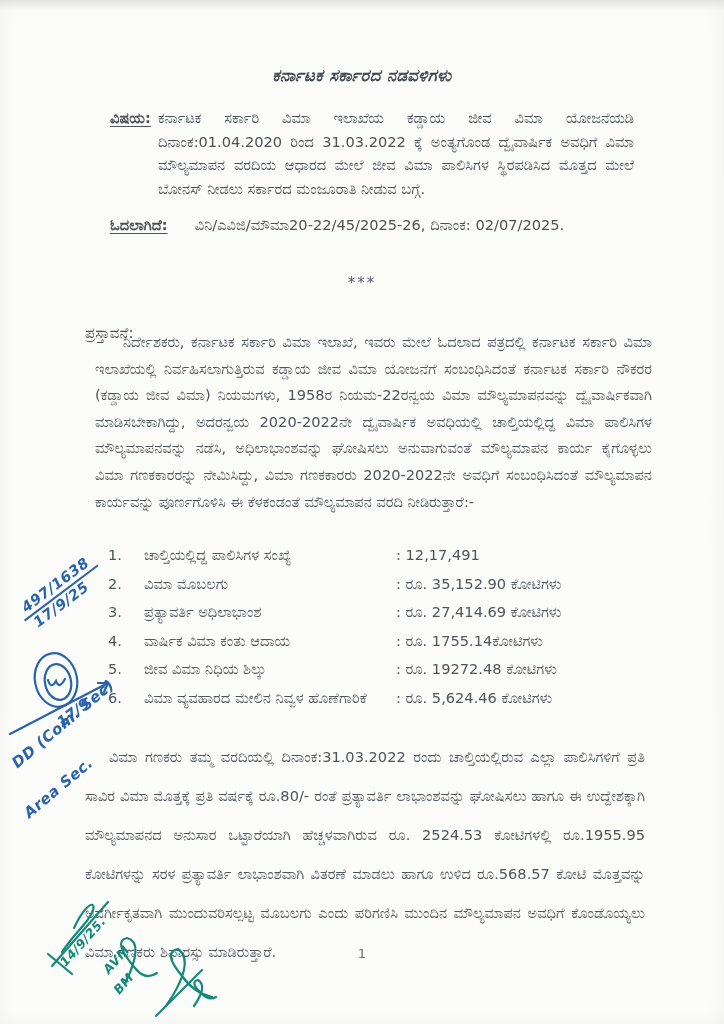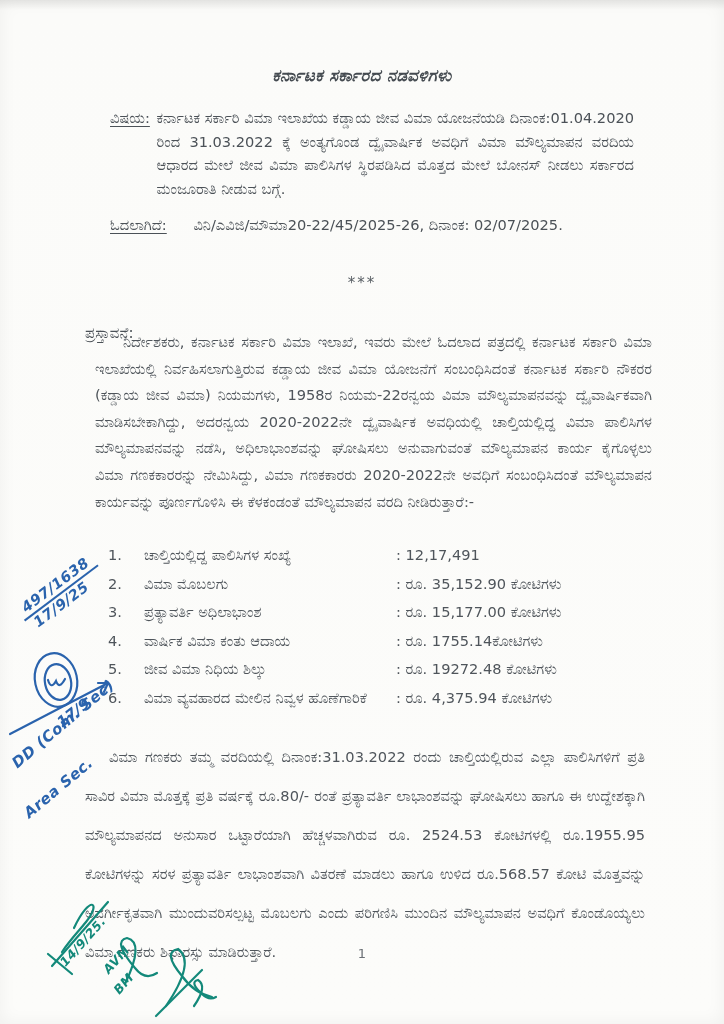--- a/index.html
+++ b/index.html
@@ -17,21 +17,21 @@
     color: #4b5157;
   }
   .doc-title {
     position: absolute; top: 66px; left: 0; width: 100%;
     text-align: center; font-size: 16.5px; font-weight: 600;
     letter-spacing: 0.4px; color: #454b51; font-style: italic;
   }
   .labelled-block { position: absolute; display: flex; font-size: 14.6px; line-height: 23.5px; }
   .subject-block { top: 106px; left: 110px; width: 524px; }
   .read-block    { top: 213px; left: 110px; width: 524px; }
-  .block-label { flex: 0 0 auto; white-space: nowrap; }
+  .block-label { flex: 0 0 auto; white-space: nowrap; font-weight: bold; }
   .block-label .u { text-decoration: underline; text-underline-offset: 3px; }
   .block-text { flex: 1 1 auto; text-align: justify; padding-left: 2px; }
   .read-line2 { text-align: left; padding-left: 20px; }
   .separator {
     position: absolute; top: 274px; left: 0; width: 100%;
     text-align: center; font-size: 15px; letter-spacing: 2px; color: #5a6066;
   }
   .preface-label {
     position: absolute; top: 299px; left: 85px; font-size: 15px;
     text-underline-offset: 3px; color: #4b5157; margin-top: 25px;
@@ -103,36 +103,36 @@
       <span class="val">: 12,17,491</span>
     </div>
     <div class="valuation-row">
       <span>2.</span>
       <span>ವಿಮಾ ಮೊಬಲಗು</span>
       <span class="val">: ರೂ. 35,152.90 ಕೋಟಿಗಳು</span>
     </div>
     <div class="valuation-row">
       <span>3.</span>
       <span>ಪ್ರತ್ಯಾವರ್ತಿ ಅಧಿಲಾಭಾಂಶ</span>
-      <span class="val">: ರೂ. 15,177.00 ಕೋಟಿಗಳು</span>
+      <span class="val">: ರೂ. 27,414.69 ಕೋಟಿಗಳು</span>
     </div>
     <div class="valuation-row">
       <span>4.</span>
       <span>ವಾರ್ಷಿಕ ವಿಮಾ ಕಂತು ಆದಾಯ</span>
       <span class="val">: ರೂ. 1755.14ಕೋಟಿಗಳು</span>
     </div>
     <div class="valuation-row">
       <span>5.</span>
       <span>ಜೀವ ವಿಮಾ ನಿಧಿಯ ಶಿಲ್ಕು</span>
       <span class="val">: ರೂ. 19272.48 ಕೋಟಿಗಳು</span>
     </div>
     <div class="valuation-row">
       <span>6.</span>
       <span>ವಿಮಾ ವ್ಯವಹಾರದ ಮೇಲಿನ ನಿವ್ವಳ ಹೊಣೆಗಾರಿಕೆ</span>
-      <span class="val">: ರೂ. 4,375.94 ಕೋಟಿಗಳು</span>
+      <span class="val">: ರೂ. 5,624.46 ಕೋಟಿಗಳು</span>
     </div>
     <div class="valuation-row">
       <span></span>
     </div>
   </div>
 
   <div class="para para-2">ವಿಮಾ ಗಣಕರು ತಮ್ಮ ವರದಿಯಲ್ಲಿ ದಿನಾಂಕ:31.03.2022 ರಂದು ಚಾಲ್ತಿಯಲ್ಲಿರುವ ಎಲ್ಲಾ ಪಾಲಿಸಿಗಳಿಗೆ ಪ್ರತಿ ಸಾವಿರ ವಿಮಾ ಮೊತ್ತಕ್ಕೆ ಪ್ರತಿ ವರ್ಷಕ್ಕೆ ರೂ.80/- ರಂತೆ ಪ್ರತ್ಯಾವರ್ತಿ ಲಾಭಾಂಶವನ್ನು ಘೋಷಿಸಲು ಹಾಗೂ ಈ ಉದ್ದೇಶಕ್ಕಾಗಿ ಮೌಲ್ಯಮಾಪನದ ಅನುಸಾರ ಒಟ್ಟಾರೆಯಾಗಿ ಹೆಚ್ಚಳವಾಗಿರುವ ರೂ. 2524.53 ಕೋಟಿಗಳಲ್ಲಿ ರೂ.1955.95 ಕೋಟಿಗಳನ್ನು ಸರಳ ಪ್ರತ್ಯಾವರ್ತಿ ಲಾಭಾಂಶವಾಗಿ ವಿತರಣೆ ಮಾಡಲು ಹಾಗೂ ಉಳಿದ ರೂ.568.57 ಕೋಟಿ ಮೊತ್ತವನ್ನು ಅವರ್ಗೀಕೃತವಾಗಿ ಮುಂದುವರಿಸಲ್ಪಟ್ಟ ಮೊಬಲಗು ಎಂದು ಪರಿಗಣಿಸಿ ಮುಂದಿನ ಮೌಲ್ಯಮಾಪನ ಅವಧಿಗೆ ಕೊಂಡೊಯ್ಯಲು ವಿಮಾ ಗಣಕರು ಶಿಫಾರಸ್ಸು ಮಾಡಿರುತ್ತಾರೆ.</div>
 
   <div class="page-number">1</div>
 

